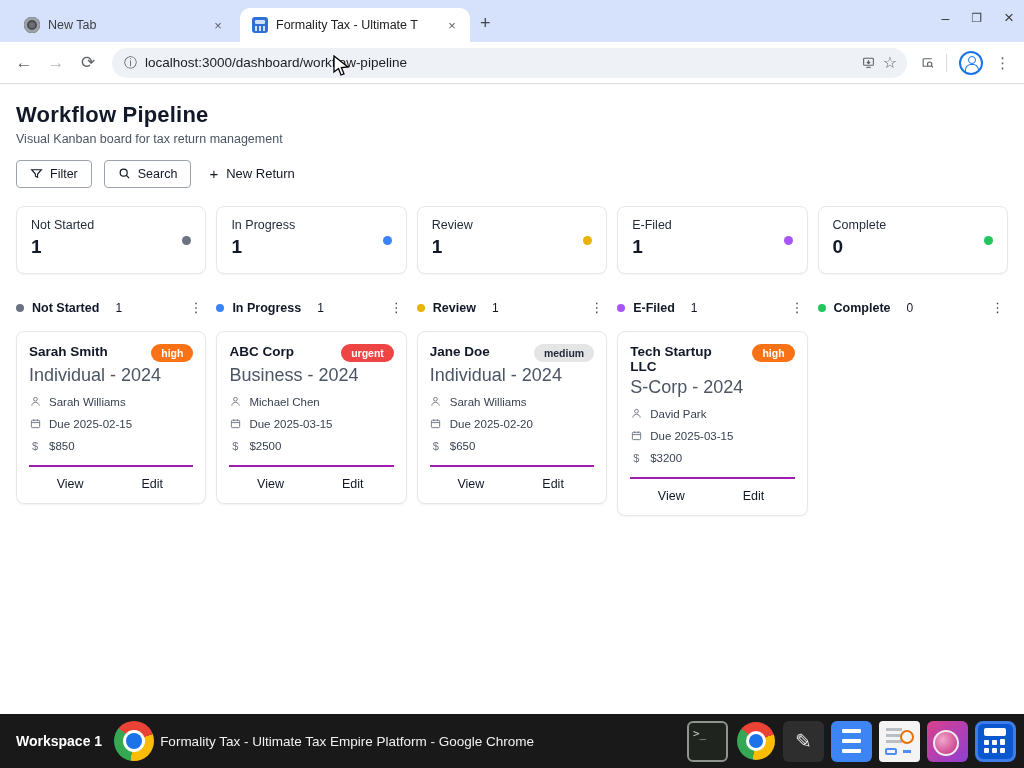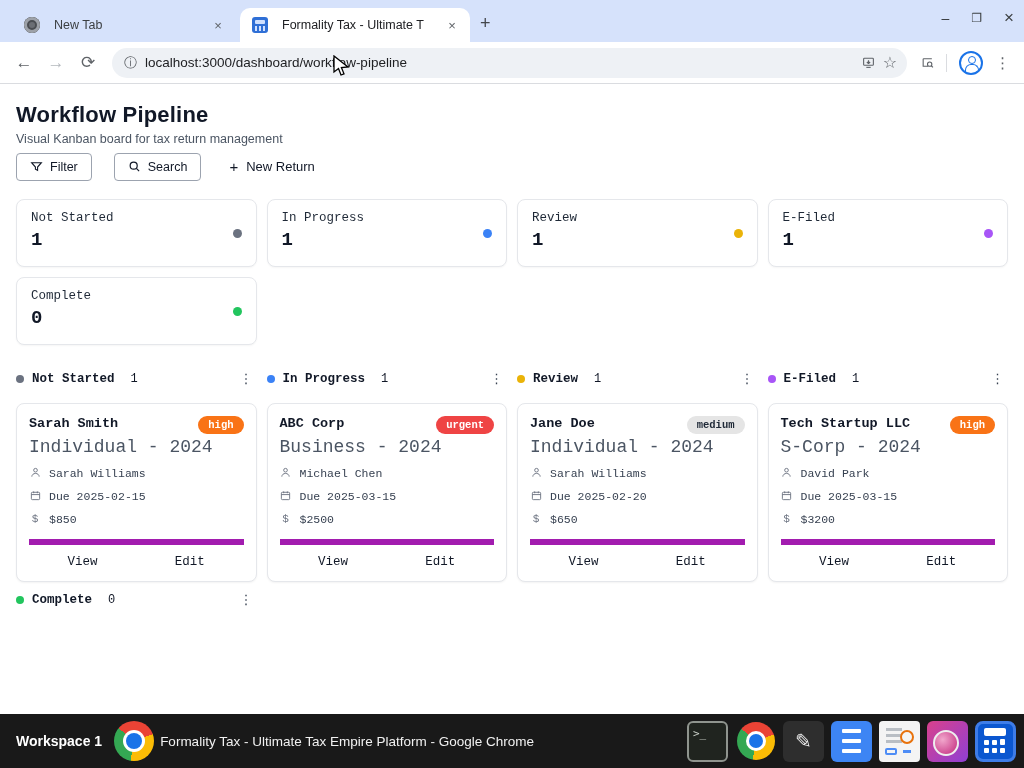--- a/index.html
+++ b/index.html
@@ -1,21 +1,21 @@
 <!DOCTYPE html>
 <html><head>
 <meta charset="utf-8">
 <style>
   * { margin:0; padding:0; box-sizing:border-box; }
   html,body { width:1024px; height:768px; overflow:hidden; }
   body { font-family:"Liberation Sans", sans-serif; background:#fff; position:relative; }
 
   
   .tabstrip { height:42px; background:#d6e2fb; display:flex; align-items:flex-end; position:relative; }
-  .tab { height:34px; display:flex; align-items:center; gap:14px; padding:0 10px 0 12px;
+  .tab { height:34px; display:flex; align-items:center; gap:8px; padding:0 10px 0 12px;
          border-radius:10px 10px 0 0; font-size:12.5px; color:#3c4043; }
   .tab.inactive { width:224px; margin-left:12px; }
   .tab.active { width:230px; background:#fff; color:#202124; margin-left:4px; }
   .tab .title { flex:1; white-space:nowrap; overflow:hidden; }
   .tab-close { width:16px; height:16px; border-radius:50%; display:flex; align-items:center;
                justify-content:center; font-size:13px; color:#5f6368; cursor:default; }
   .newtab-icon { width:16px; height:16px; border-radius:50%; background:#6b6e74;
                  box-shadow:inset 0 0 0 3px #9da1a8, inset 0 0 0 5px #4a4d52; flex:0 0 auto; }
   .favicon-calc { width:16px; height:16px; border-radius:3px; background:#2f6fd6; position:relative; flex:0 0 auto; }
   .favicon-calc::before { content:""; position:absolute; left:3px; top:2.5px; width:10px; height:4px;
@@ -42,27 +42,27 @@
                          border-radius:50%; border:1.6px solid #1a73e8; }
   .avatar-ring::after { content:""; position:absolute; left:4px; top:11px; width:12px; height:7px;
                         border:1.6px solid #1a73e8; border-bottom:none; border-radius:6px 6px 0 0; }
   .kebab { font-size:15px; color:#5f6368; letter-spacing:0; }
 
   
   .page { height:630px; background:#fff; padding:18px 16px 0; position:relative; }
   .page-head { display:flex; justify-content:space-between; align-items:flex-start;flex-direction:column; }
   .page-title { font-size:22px; font-weight:800; color:#111827; letter-spacing:.2px; }
   .page-sub { font-size:12.5px; color:#4b5563; margin-top:4px; }
-  .head-actions { display:flex; align-items:center; gap:22px; margin-top:6px; }
+  .head-actions { display:flex; align-items:center; gap:12px; margin-top:13px; }
   .btn { display:flex; align-items:center; gap:7px; border:1px solid #9ca3af; background:#fff;
          border-radius:4px; padding:6px 13px; font-size:12.5px; color:#111827; cursor:default; }
   .btn-plain { display:flex; align-items:center; gap:8px; font-size:13px; color:#111827; padding:6px 6px; }
   .icon-12 { width:13px; height:13px; display:block; }
 
-  .grid5 { display:grid; grid-template-columns:repeat(4,1fr); gap:10px;font-family:Liberation Mono, monospace; }
+  .grid5 { display:grid; grid-template-columns:repeat(5,1fr); gap:10px; }
   .stats { margin-top:18px; }
   .stat-card { background:#fff; border:1px solid #e5e7eb; border-radius:8px; height:68px; padding:11px 14px;
                display:flex; justify-content:space-between; box-shadow:0 1px 2px rgba(0,0,0,.04); }
   .stat-label { font-size:12.5px; color:#1f2937; }
   .stat-value { font-size:19px; font-weight:700; color:#111827; margin-top:4px; }
   .dot { width:9px; height:9px; border-radius:50%; align-self:center; }
   .c-gray{background:#6b7280} .c-blue{background:#3b82f6} .c-yellow{background:#eab308}
   .c-purple{background:#a855f7} .c-green{background:#22c55e}
 
   .kanban { margin-top:26px; }
@@ -76,21 +76,21 @@
            box-shadow:0 1px 2px rgba(0,0,0,.05); }
   .kcard-top { display:flex; justify-content:space-between; align-items:flex-start; }
   .kclient { font-size:13.5px; font-weight:700; color:#111827; }
   .badge { font-size:10.5px; padding:3px 10px; border-radius:10px; font-weight:600; }
   .b-high { background:#f97316; color:#fff;margin-left:26px; }
   .b-urgent { background:#ef4444; color:#fff; }
   .b-medium { background:#e5e5e5; color:#1f2937; }
   .ktype { font-size:18px; color:#4b5563; margin-top:3px; }
   .kmeta { display:flex; align-items:flex-start; gap:8px; font-size:11.5px; color:#374151; margin-top:10px; }
   .kmeta .mi { width:12px; color:#6b7280; font-size:11px; display:flex; justify-content:center; }
-  .kfoot { border-top:6px solid #a21caf; margin-top:13px; padding-top:10px; display:flex; }
+  .kfoot { border-top:2px solid #a21caf; margin-top:13px; padding-top:10px; display:flex; }
   .kbtn { flex:1; text-align:center; font-size:12.5px; color:#111827; cursor:default; }
   .empty-box { margin-top:16px; border:1.5px dashed #d5d9df; border-radius:8px; height:56px;
                display:flex; align-items:center; justify-content:center; font-size:12px; color:#4b5563; }
 
   
   .taskbar { position:absolute; left:0; bottom:0; width:1024px; height:54px; background:#191919;
              display:flex; align-items:center; padding:0 8px; }
   .ws-label { color:#fff; font-weight:700; font-size:14px; padding:0 8px; }
   .task-entry { display:flex; align-items:center; gap:6px; margin-left:4px; flex:1; min-width:0; }
   .chrome-ball { width:40px; height:40px; border-radius:50%; flex:0 0 auto;

